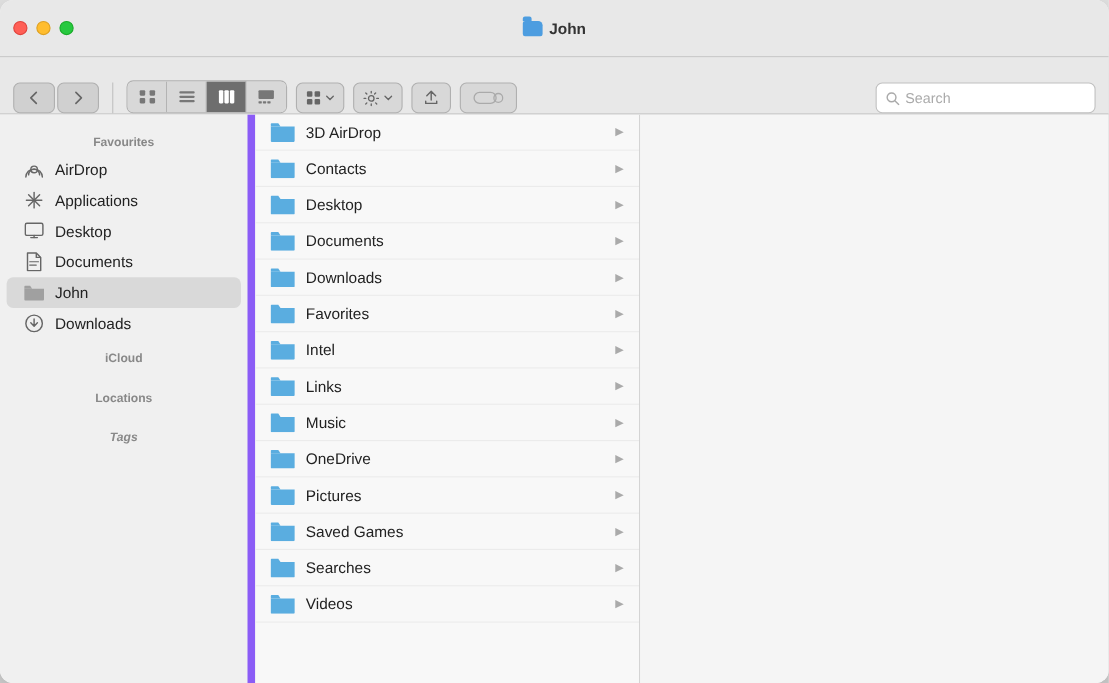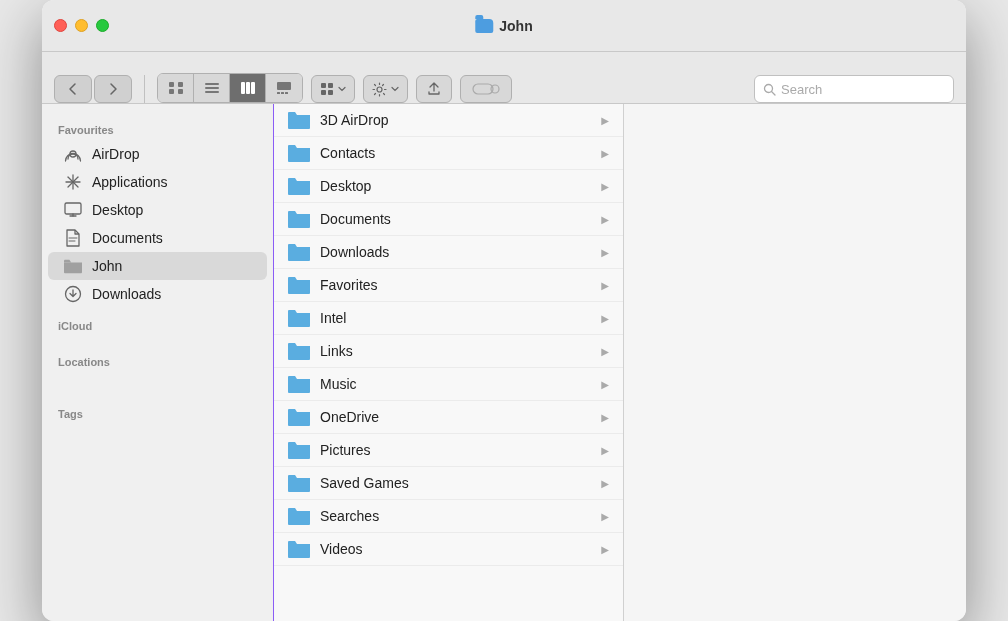--- a/index.html
+++ b/index.html
@@ -7,21 +7,21 @@
     body {
       font-family: -apple-system, BlinkMacSystemFont, "San Francisco", "Helvetica Neue", Arial, sans-serif;
       background: #e8e8e8;
       display: flex;
       justify-content: center;
       align-items: center;
       min-height: 100vh;
     }
 
     .window {
-      width: 924px;
+      width: 1008px;
       height: 621px;
       background: #f5f5f5;
       border-radius: 12px;
       box-shadow: 0 20px 60px rgba(0,0,0,0.4);
       overflow: hidden;
       display: flex;
       flex-direction: column;
     }
 
     
@@ -203,24 +203,25 @@
     .main {
       display: flex;
       flex: 1;
       overflow: hidden;
     }
 
     
     .sidebar {
       width: 232px;
       background: #f0f0f0;
-      border-right: 1px solid #8b5cf6;
+      border-right: 7px solid #8b5cf6;
       overflow-y: auto;
       padding: 12px 0;
       flex-shrink: 0;
+      text-align: center;
     }
 
     .sidebar-section-label {
       font-size: 11px;
       font-weight: 700;
       color: #888;
       padding: 8px 16px 4px 16px;
       text-transform: none;
       letter-spacing: 0;
     }
@@ -481,21 +482,21 @@
             <path d="M9 5v6M6 8.5l3 3 3-3" stroke="#666" stroke-width="1.3" stroke-linecap="round" stroke-linejoin="round" fill="none"></path>
           </svg>
         </div>
         <span>Downloads</span>
       </div>
 
       <div class="sidebar-section-label" style="margin-top:4px;">iCloud</div>
 
       <div class="sidebar-section-label" style="margin-top:12px;">Locations</div>
 
-      <div class="sidebar-section-label" style="margin-top:28px;">Tags</div>
+      <div class="sidebar-section-label" style="margin-top:12px;font-style:italic;">Tags</div>
     </div>
 
     <div class="content-pane">
 
       <div class="file-list-pane" id="file-list">
       <div class="file-row">
             <div class="file-row-left">
               <svg width="22" height="18" viewBox="0 0 22 18">
       <path d="M0 4h22v13a1 1 0 01-1 1H1a1 1 0 01-1-1V4z" fill="#5aade0"></path>
       <path d="M0 4h9L7 1H1a1 1 0 00-1 1v2z" fill="#5aade0"></path>

